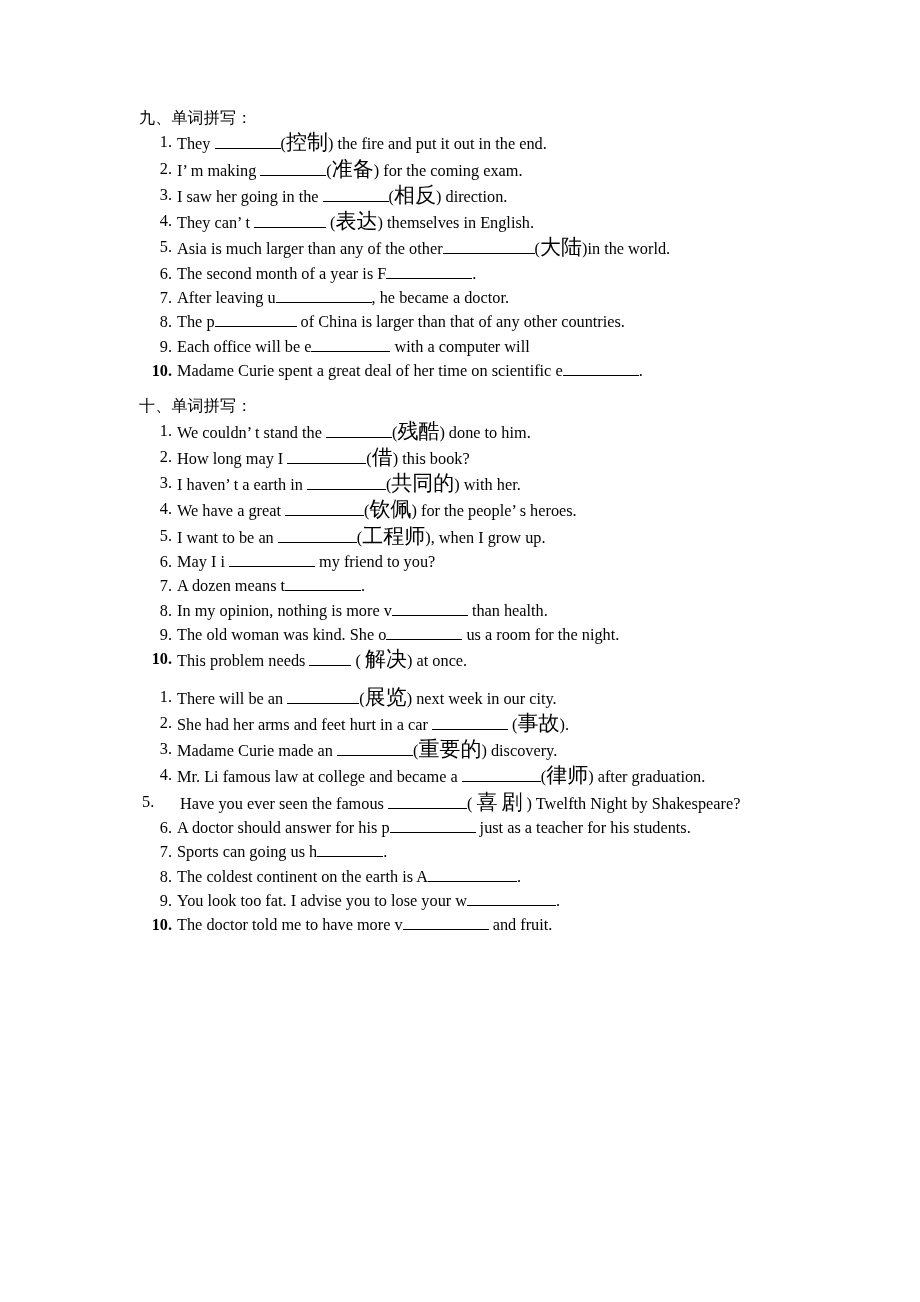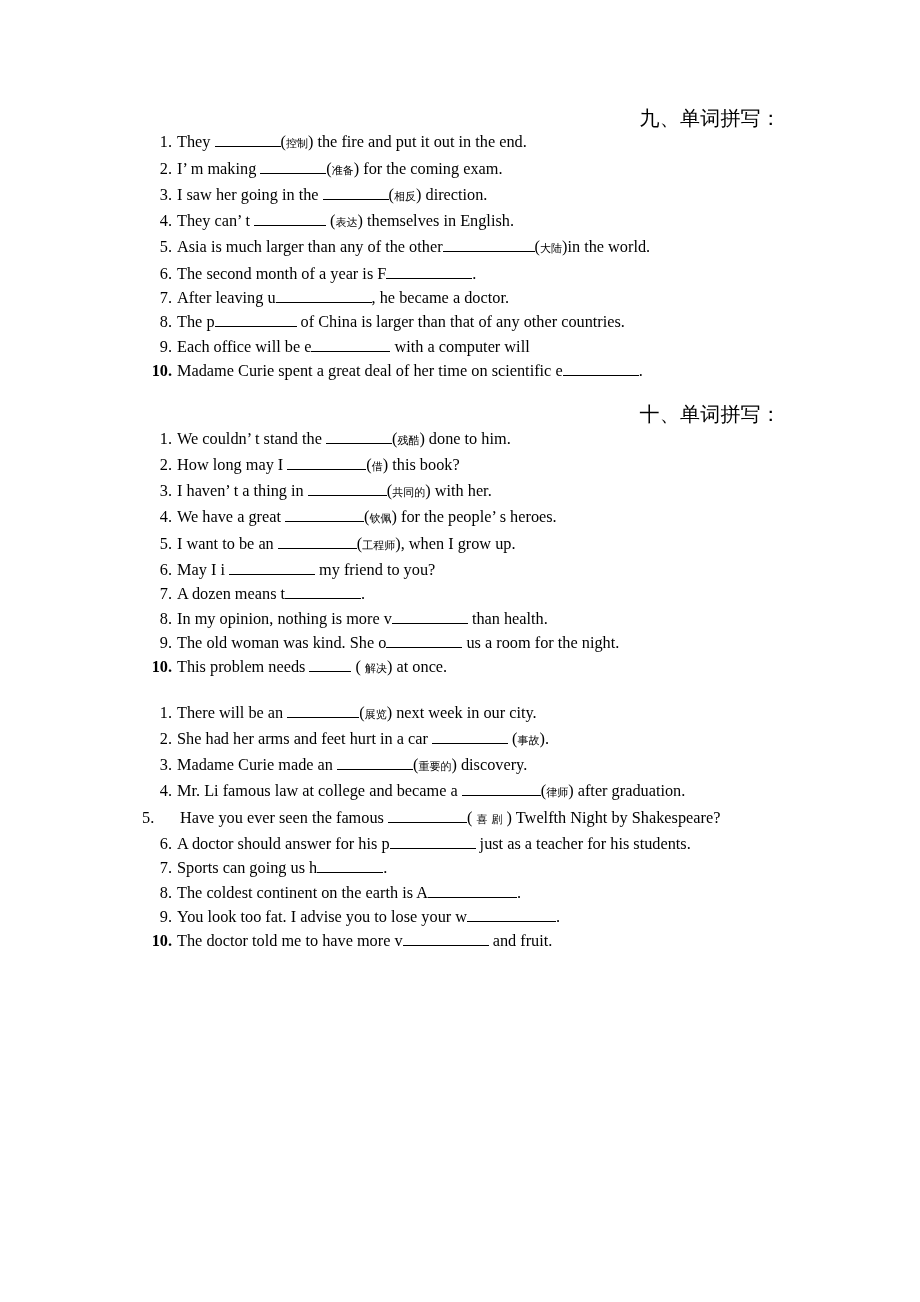--- a/index.html
+++ b/index.html
@@ -21,29 +21,28 @@
     left: 0; top: 0;
     width: 920px;
     height: 1302px;
     box-sizing: border-box;
     padding: 106px 139px 0 139px;
   }
   .section {
     margin: 0;
   }
   .section + .section {
-    margin-top: 19px;
+    margin-top: 11px;
   }
   .sec-title {
-    font-size: 20px;
+    font-size: 16px;
     line-height: 24.3px;
     letter-spacing: 0.2px;
     margin: 0 0 0 0;
     white-space: nowrap;
-    text-align: right;
   }
   ol.items {
     list-style: none;
     margin: 0;
     padding: 0;
   }
   ol.items > li {
     font-size: 16.3px;
     line-height: 24.3px;
     margin: 0;
@@ -77,21 +76,21 @@
     left: 3px;
     text-align: left;
   }
   .blank {
     display: inline-block;
     border-bottom: 1px solid #000;
     vertical-align: baseline;
     height: 0.92em;
     margin: 0 0 0 0;
   }
-  .cn { font-family: "DejaVu Sans", "Liberation Sans", sans-serif; font-size: 11px; }
+  .cn { font-family: "DejaVu Sans", "Liberation Sans", sans-serif; font-size: 21px; }
 </style>
 </head>
 <body>
 
 <div class="page">
   <div id="sections-root">
       <div class="section">
         <div class="sec-title">九、单词拼写：</div>
         <ol class="items">
           <li><span class="num">1.</span><span>They </span><span class="blank" style="width: 66px;"></span><span>(</span><span class="cn">控制</span><span>) the fire and put it out in the end.</span></li>
@@ -104,21 +103,21 @@
           <li><span class="num">8.</span><span>The p</span><span class="blank" style="width: 82px;"></span><span> of China is larger than that of any other countries.</span></li>
           <li><span class="num">9.</span><span>Each office will be e</span><span class="blank" style="width: 79px;"></span><span> with a computer will</span></li>
           <li class="wide"><span class="num">10.</span><span>Madame Curie spent a great deal of her time on scientific e</span><span class="blank" style="width: 76px;"></span><span>.</span></li>
         </ol>
       </div>
       <div class="section">
         <div class="sec-title">十、单词拼写：</div>
         <ol class="items">
           <li><span class="num">1.</span><span>We couldn’ t stand the </span><span class="blank" style="width: 66px;"></span><span>(</span><span class="cn">残酷</span><span>) done to him.</span></li>
           <li><span class="num">2.</span><span>How long may I </span><span class="blank" style="width: 79px;"></span><span>(</span><span class="cn">借</span><span>) this book?</span></li>
-          <li><span class="num">3.</span><span>I haven’ t a thing in </span><span class="blank" style="width: 79px;"></span><span>(</span><span class="cn">共同的</span><span>) with her.</span></li>
+          <li><span class="num">3.</span><span>I haven’ t a earth in </span><span class="blank" style="width: 79px;"></span><span>(</span><span class="cn">共同的</span><span>) with her.</span></li>
           <li><span class="num">4.</span><span>We have a great </span><span class="blank" style="width: 79px;"></span><span>(</span><span class="cn">钦佩</span><span>) for the people’ s heroes.</span></li>
           <li><span class="num">5.</span><span>I want to be an </span><span class="blank" style="width: 79px;"></span><span>(</span><span class="cn">工程师</span><span>), when I grow up.</span></li>
           <li><span class="num">6.</span><span>May I i </span><span class="blank" style="width: 86px;"></span><span> my friend to you?</span></li>
           <li><span class="num">7.</span><span>A dozen means t</span><span class="blank" style="width: 76px;"></span><span>.</span></li>
           <li><span class="num">8.</span><span>In my opinion, nothing is more v</span><span class="blank" style="width: 76px;"></span><span> than health.</span></li>
           <li><span class="num">9.</span><span>The old woman was kind. She o</span><span class="blank" style="width: 76px;"></span><span> us a room for the night.</span></li>
           <li class="wide"><span class="num">10.</span><span>This problem needs </span><span class="blank" style="width: 42px;"></span><span> ( </span><span class="cn">解决</span><span>) at once.</span></li>
         </ol>
       </div>
       <div class="section">

